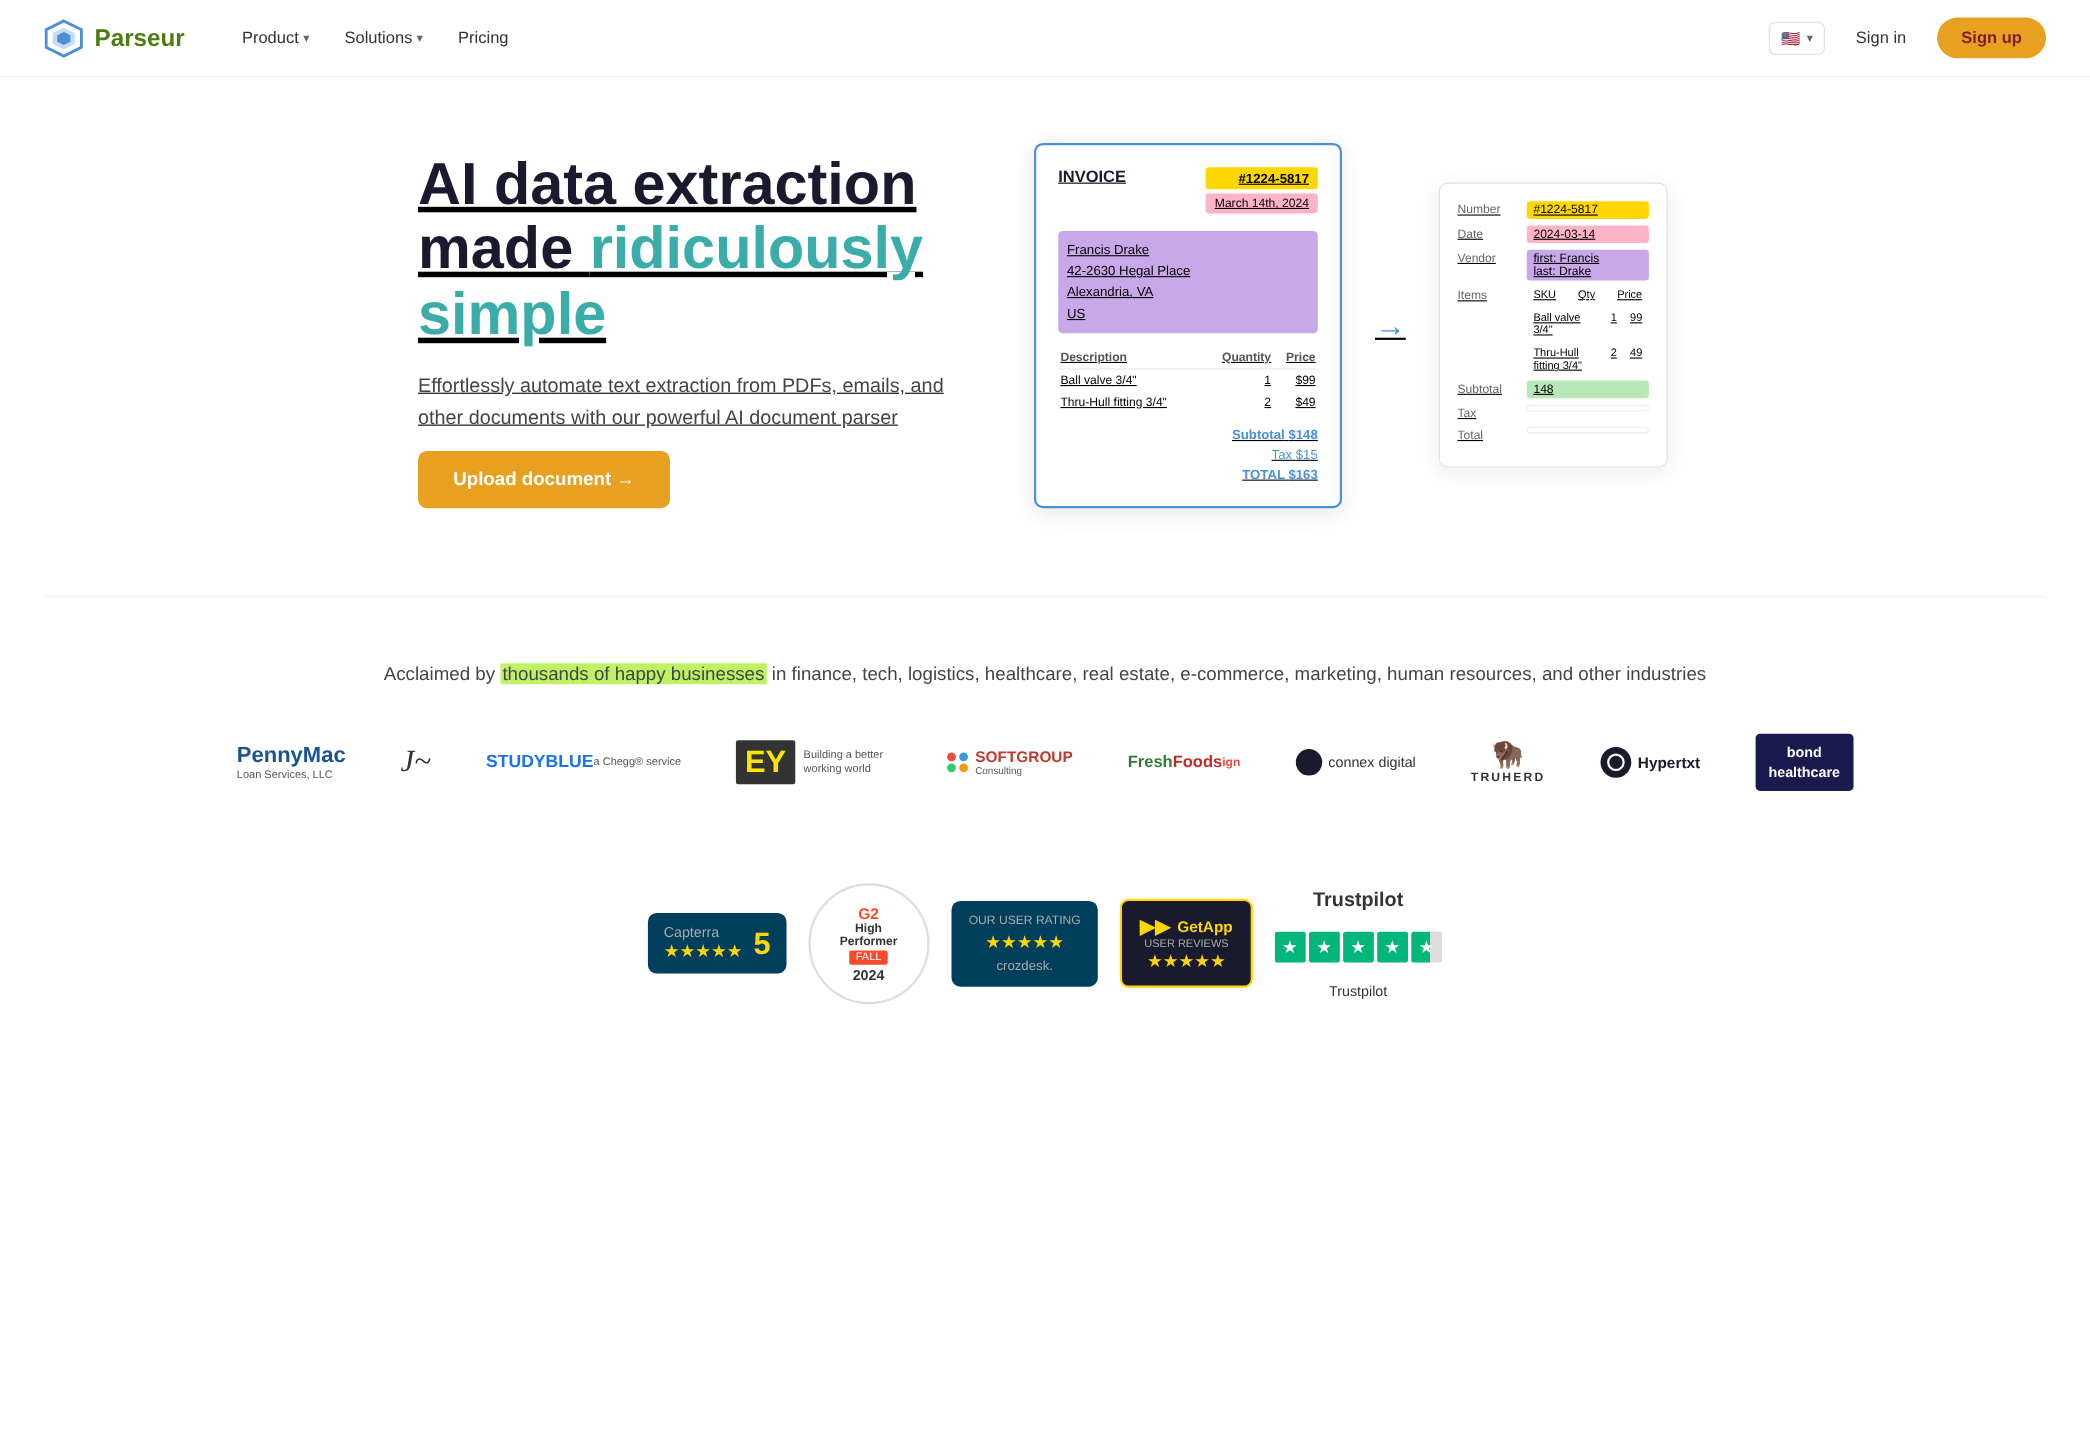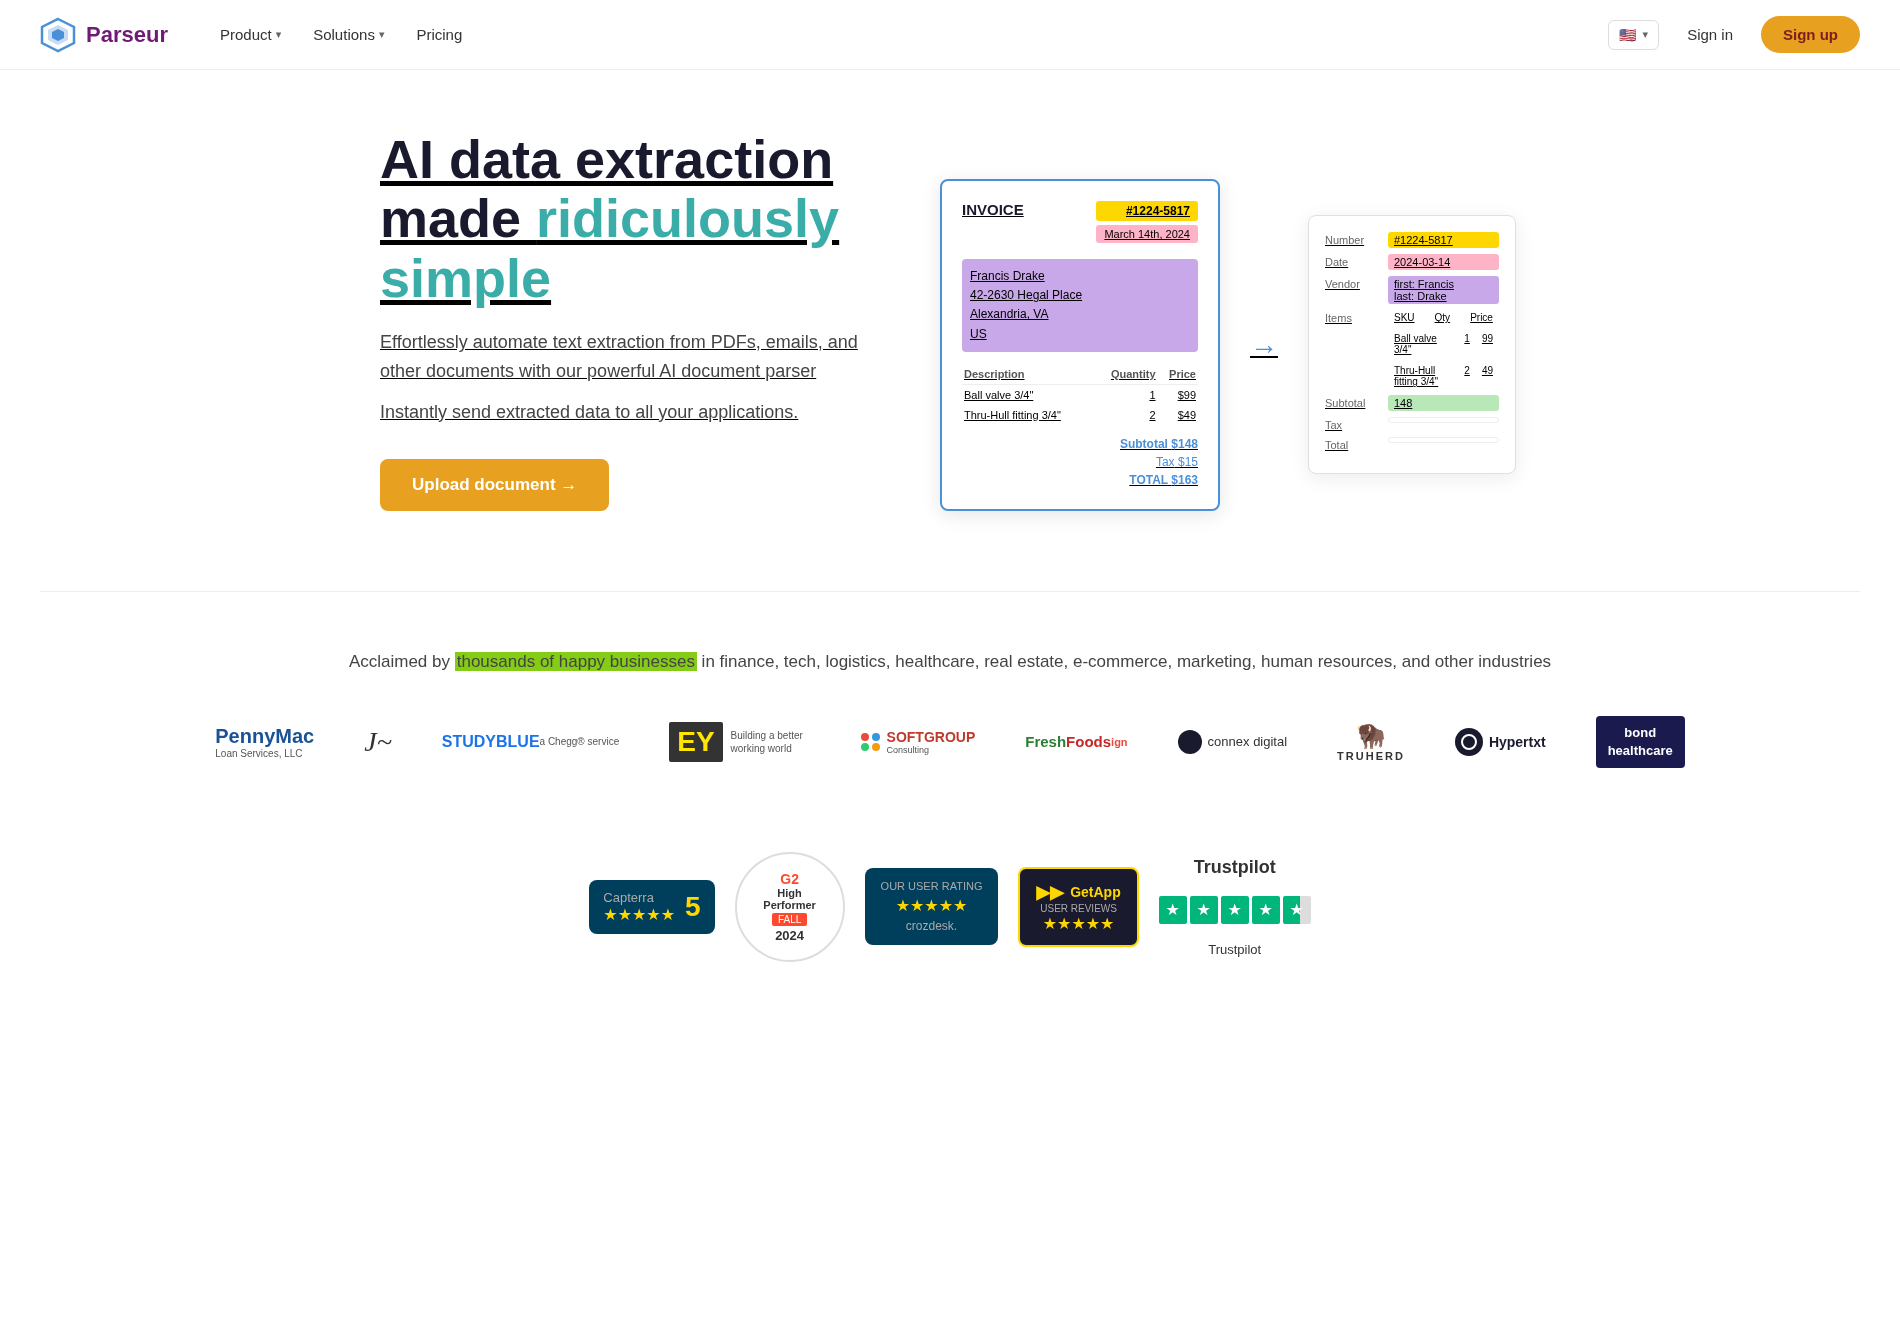--- a/index.html
+++ b/index.html
@@ -5,21 +5,21 @@
     * { margin: 0; padding: 0; box-sizing: border-box; }
     body { font-family: -apple-system, BlinkMacSystemFont, 'Segoe UI', sans-serif; background: #fff; overflow-x: hidden; }
 
     
     nav {
       display: flex; align-items: center; padding: 0 40px; height: 70px;
       border-bottom: 1px solid #eee; position: sticky; top: 0; background: #fff; z-index: 100;
     }
     .nav-logo { display: flex; align-items: center; gap: 10px; text-decoration: none; margin-right: 40px; }
     .nav-logo-icon { width: 36px; height: 36px; }
-    .nav-logo-text { font-size: 22px; font-weight: 700; color: #701a75; }
+    .nav-logo-text { font-size: 22px; font-weight: 700; color: #4d7c0f; }
     .nav-links { display: flex; align-items: center; gap: 8px; flex: 1; }
     .nav-link {
       display: flex; align-items: center; gap: 4px; padding: 8px 12px;
       font-size: 15px; color: #333; text-decoration: none; cursor: pointer; border-radius: 6px;
     }
     .chevron { font-size: 11px; color: #666; }
     .nav-right { display: flex; align-items: center; gap: 12px; }
     .flag-btn {
       display: flex; align-items: center; gap: 6px; padding: 6px 10px;
       border: 1px solid #ddd; border-radius: 6px; cursor: pointer; background: #fff; font-size: 14px;
@@ -85,21 +85,21 @@
     .ext-yellow { background: #ffd700; }
     .ext-pink { background: #ffb3c6; }
     .ext-purple { background: #c8a8e8; }
     .ext-orange { background: #ffd8a8; }
     .ext-green { background: #b8e8b8; }
     .ext-white { background: #fff; border: 1px solid #eee; }
 
     
     .logos-section { padding: 60px 40px 40px; background: #fff; }
     .logos-claimed { text-align: center; font-size: 17px; color: #444; margin-bottom: 40px; }
-    .logos-claimed .underline { background: #84cc16; padding: 0 2px; }
+    .logos-claimed .underline { background: #bef264; padding: 0 2px; }
     .logos-track { display: flex; align-items: center; gap: 50px; justify-content: center; flex-wrap: wrap; padding: 0 20px; }
     .logo-item { display: flex; align-items: center; justify-content: center; height: 60px; }
     .logo-pennymac { display: flex; flex-direction: column; align-items: flex-start; }
     .logo-pennymac .pm-main { font-size: 20px; font-weight: 700; color: #1a5296; }
     .logo-pennymac .pm-sub { font-size: 10px; color: #555; }
     .logo-sig { font-size: 28px; font-style: italic; color: #333; font-family: cursive; }
     .logo-studyblue .sb-main { color: #1a73e8; font-weight: 700; font-size: 16px; }
     .logo-studyblue .sb-sub { color: #555; font-size: 10px; }
     .logo-ey { display: flex; align-items: center; gap: 8px; }
     .ey-letters { font-size: 28px; font-weight: 700; color: #ffe600; background: #333; padding: 4px 8px; border-radius: 2px; }
@@ -198,21 +198,20 @@
   </div>
 </nav>
 
 <section class="hero">
   <div class="hero-left">
     <h1 class="hero-title">
       <span>AI data extraction</span><br>
       <span>made </span><span class="highlight">ridiculously<br>simple</span>
     </h1>
     <p class="hero-subtitle">Effortlessly automate text extraction from PDFs, emails, and other documents with our powerful AI document parser</p>
-    <p class="hero-subtitle2">Instantly send extracted data to all your applications.</p>
     <button class="upload-btn">Upload document →</button>
   </div>
 
   <div class="hero-right">
     <div class="invoice-container">
 
       <div class="invoice-card">
         <div class="inv-header">
           <span class="inv-title">INVOICE</span>
           <div class="inv-number-block">

